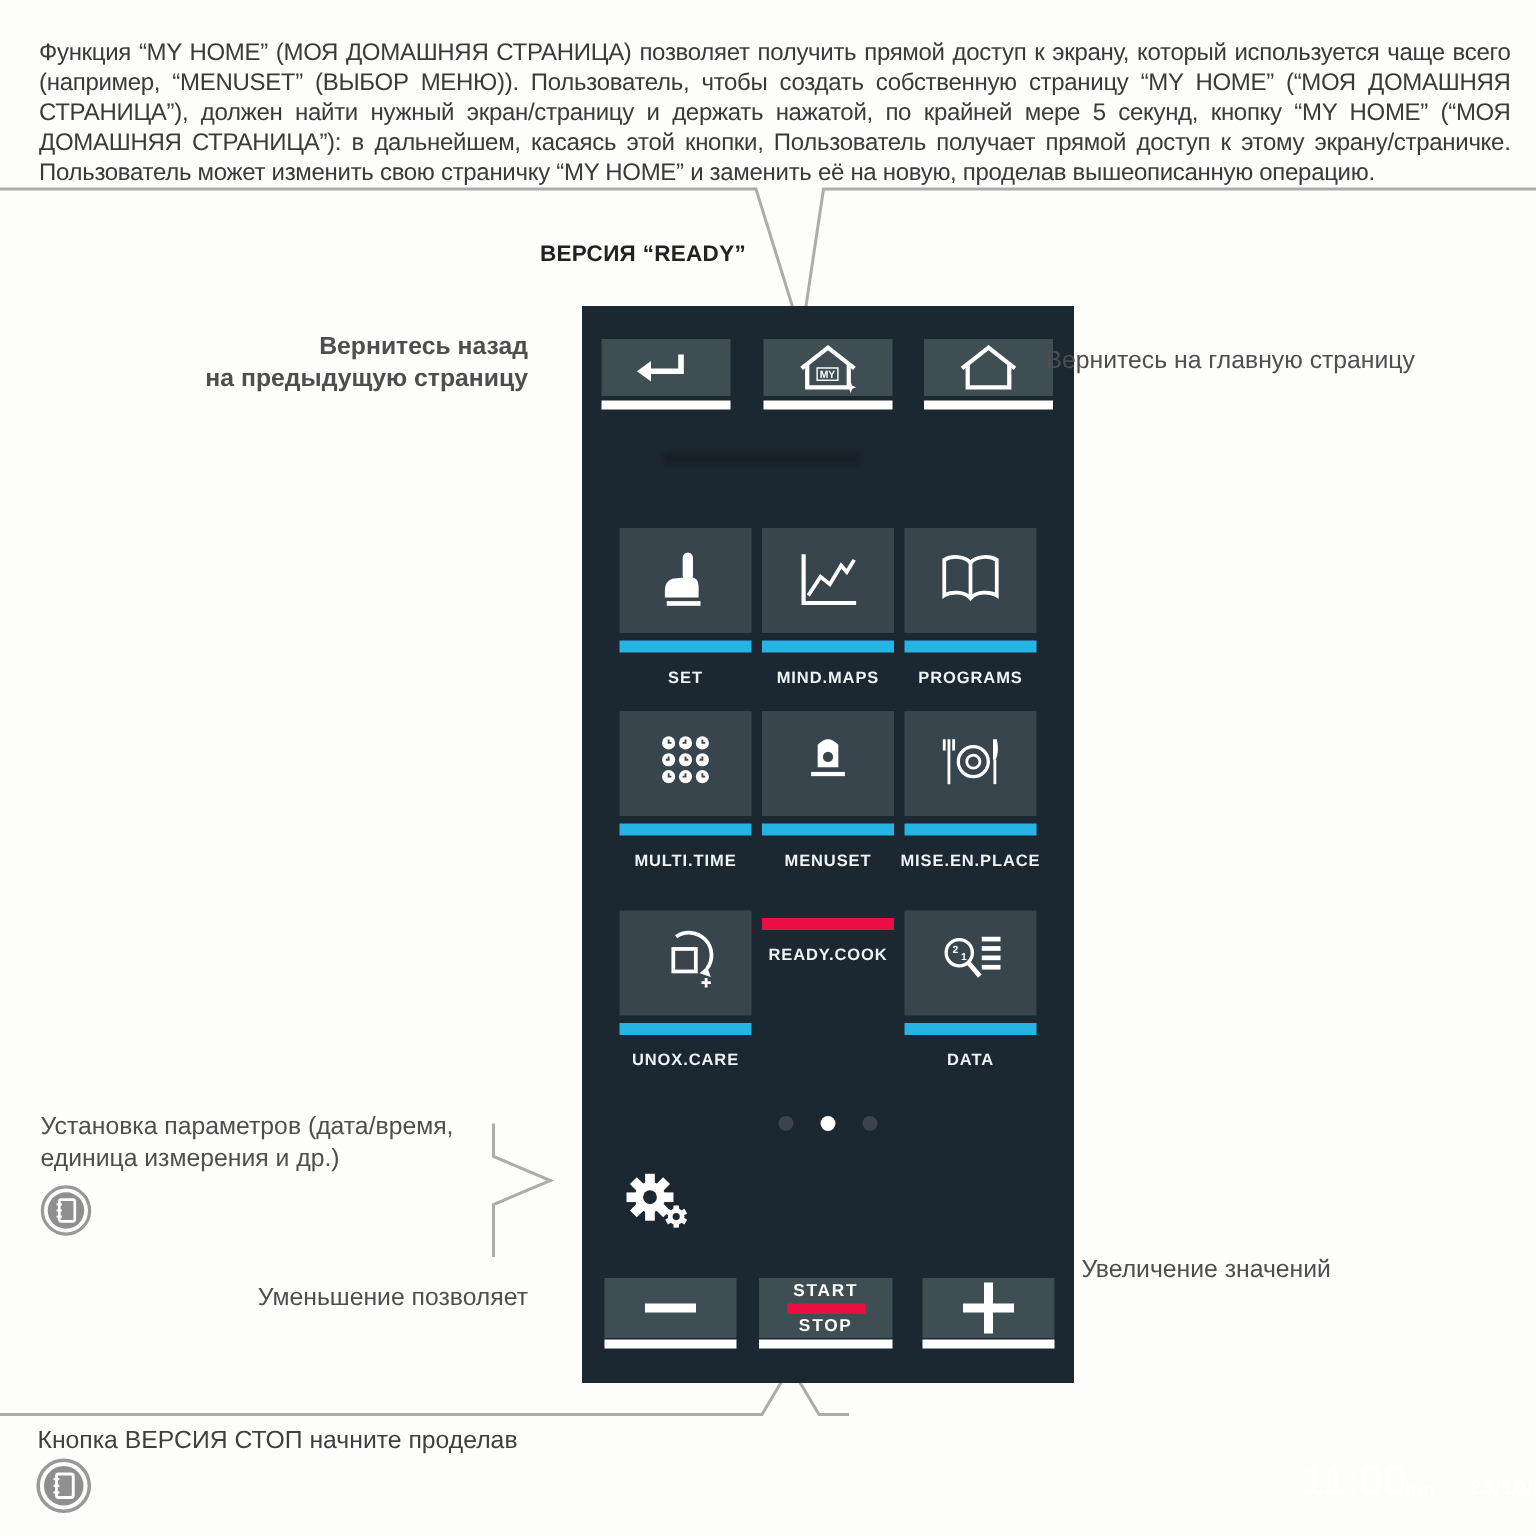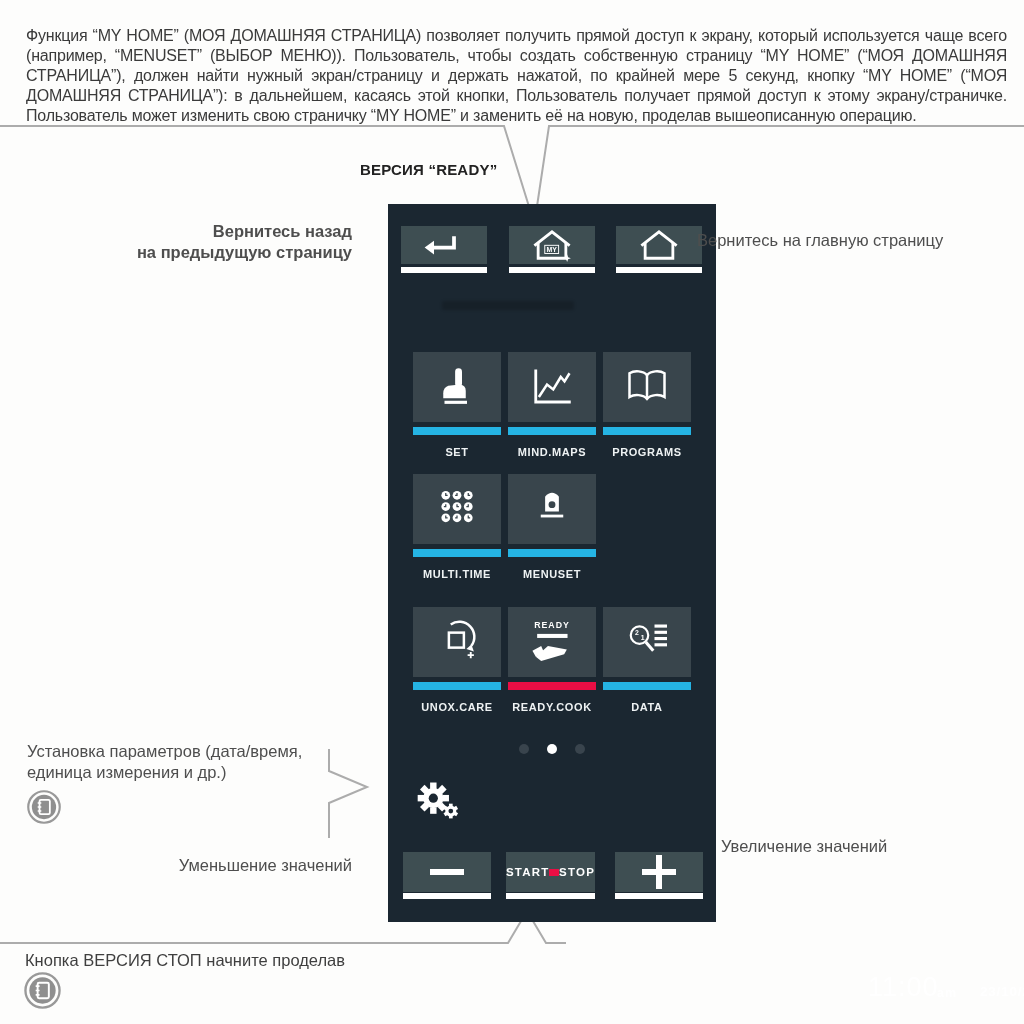--- a/index.html
+++ b/index.html
@@ -33,21 +33,21 @@
 
   .dot{position:absolute;width:10px;height:10px;border-radius:50%;background:#39444d;}
   .dot.active{background:#ffffff;}
 
   #time{left:480px;top:768px;width:70px;font-size:27px;color:#fff;letter-spacing:1px;
         text-align:center;}
   #ampm{left:549px;top:782px;font-size:12.5px;font-weight:bold;color:#fff;letter-spacing:1px;}
   #date{left:592px;top:780px;font-size:13.5px;font-weight:bold;color:#fff;letter-spacing:0.8px;}
 
   .ctrl{position:absolute;top:648px;width:88px;}
-  .ctrlbtn{height:40px;background:#3e4e52;display:flex;flex-direction:row;
+  .ctrlbtn{height:40px;background:#3e4e52;display:flex;flex-direction:column;
            align-items:center;justify-content:center;}
   .hbar{width:34px;height:6px;background:#fff;}
   .plus{position:relative;width:34px;height:34px;}
   .plus div{position:absolute;background:#fff;}
   .plus .ph{left:0;top:14px;width:34px;height:6px;}
   .plus .pv{left:14px;top:0;width:6px;height:34px;}
   .ss-label{font-size:11.5px;font-weight:bold;color:#fff;letter-spacing:1.2px;line-height:12px;}
   .redbar{width:52px;height:7px;margin:2px 0;}
 
   .annot{position:absolute;font-size:16.5px;color:#4e4e4e;line-height:21px;}
@@ -178,43 +178,48 @@
       <svg width="50" height="46" viewBox="0 0 80 72">
         <path d="M29 16 Q40 4 51 16 L51 40 L29 40 Z" fill="#fff"></path>
         <circle cx="40" cy="29" r="5.5" fill="#39454c"></circle>
         <rect x="22" y="45" width="36" height="4.5" fill="#fff"></rect>
       </svg>
     </div>
     <div class="accentbar" style="background: rgb(37, 180, 228);"></div>
     <div class="tilelabel">MENUSET</div>
   </div>
 
+  <div class="cell" style="left:215px;top:270px">
+    <div class="tile">
+      <svg width="50" height="46" viewBox="0 0 80 72">
+        <path d="M12 10 V22 M17 10 V24 M22 10 V22 M17 24 V58" fill="none" stroke="#fff" stroke-width="3"></path>
+        <circle cx="43" cy="34" r="16" fill="none" stroke="#fff" stroke-width="3.5"></circle>
+        <circle cx="43" cy="34" r="7" fill="none" stroke="#fff" stroke-width="3"></circle>
+        <path d="M64 10 H68 Q71 22 67 32 H64 Z" fill="#fff"></path>
+        <path d="M66 32 V58" fill="none" stroke="#fff" stroke-width="3"></path>
+      </svg>
+    </div>
+    <div class="accentbar" style="background: rgb(37, 180, 228);"></div>
+    <div class="tilelabel">MISE.EN.PLACE</div>
+  </div>
 
   <div class="cell" style="left:25px;top:403px">
     <div class="tile">
       <svg width="50" height="46" viewBox="0 0 80 72">
         <rect x="27" y="21" width="24" height="24" fill="none" stroke="#fff" stroke-width="4"></rect>
         <path d="M30 8 A24 24 0 0 1 63 42" fill="none" stroke="#fff" stroke-width="4"></path>
         <polygon points="63,40 67,51 55,47" fill="#fff"></polygon>
         <path d="M62 52 V62 M57 57 H67" fill="none" stroke="#fff" stroke-width="3"></path>
       </svg>
     </div>
     <div class="accentbar" style="background: rgb(37, 180, 228);"></div>
     <div class="tilelabel">UNOX.CARE</div>
   </div>
 
   <div class="cell" style="left:120px;top:403px">
-    <div class="tile">
-      <svg width="54" height="50" viewBox="0 0 80 72">
-        <text x="40" y="15" text-anchor="middle" font-size="13" font-weight="bold" letter-spacing="1.5" fill="#fff">READY</text>
-        <rect x="18" y="24" width="45" height="6" fill="#fff"></rect>
-        <polygon points="16,58 34,42 62,47 58,54 24,64" fill="#fff"></polygon>
-        <polygon points="11,49 24,42 28,51 16,58" fill="#fff"></polygon>
-      </svg>
-    </div>
     <div class="accentbar" style="background: rgb(234, 14, 68);"></div>
     <div class="tilelabel">READY.COOK</div>
   </div>
 
   <div class="cell" style="left:215px;top:403px">
     <div class="tile">
       <svg width="50" height="46" viewBox="0 0 80 72">
         <circle cx="28" cy="25" r="14" fill="none" stroke="#fff" stroke-width="3.5"></circle>
         <path d="M38 36 L50 50" fill="none" stroke="#fff" stroke-width="5"></path>
         <text x="24" y="25" text-anchor="middle" font-size="11" font-weight="bold" fill="#fff">2</text>
@@ -293,21 +298,21 @@
 </div>
 
 <div id="ghost" class="abs"></div>
 
 <div class="annot" id="annot-back">
   <div>Вернитесь назад</div>
   <div>на предыдущую страницу</div>
 </div>
 <div class="annot" id="annot-home">Вернитесь на главную страницу</div>
 <div class="annot" id="annot-settings">Установка параметров (дата/время, единица измерения и др.)</div>
-<div class="annot" id="annot-dec">Уменьшение значений</div>
+<div class="annot" id="annot-dec">Уменьшение позволяет</div>
 <div class="annot" id="annot-inc">Увеличение значений</div>
 
 <div class="abs" style="left:26px;top:789px">
   <svg width="36" height="36" viewBox="0 0 40 40">
     <circle cx="20" cy="20" r="17.5" fill="none" stroke="#999" stroke-width="2.4"></circle>
     <circle cx="20" cy="20" r="13.5" fill="#8f8f8f"></circle>
     <rect x="15" y="12" width="11.5" height="16" rx="1.5" fill="none" stroke="#fff" stroke-width="2"></rect>
     <path d="M13 15.5 h4 M13 20 h4 M13 24.5 h4" stroke="#fff" stroke-width="1.6"></path>
   </svg>
 </div>

